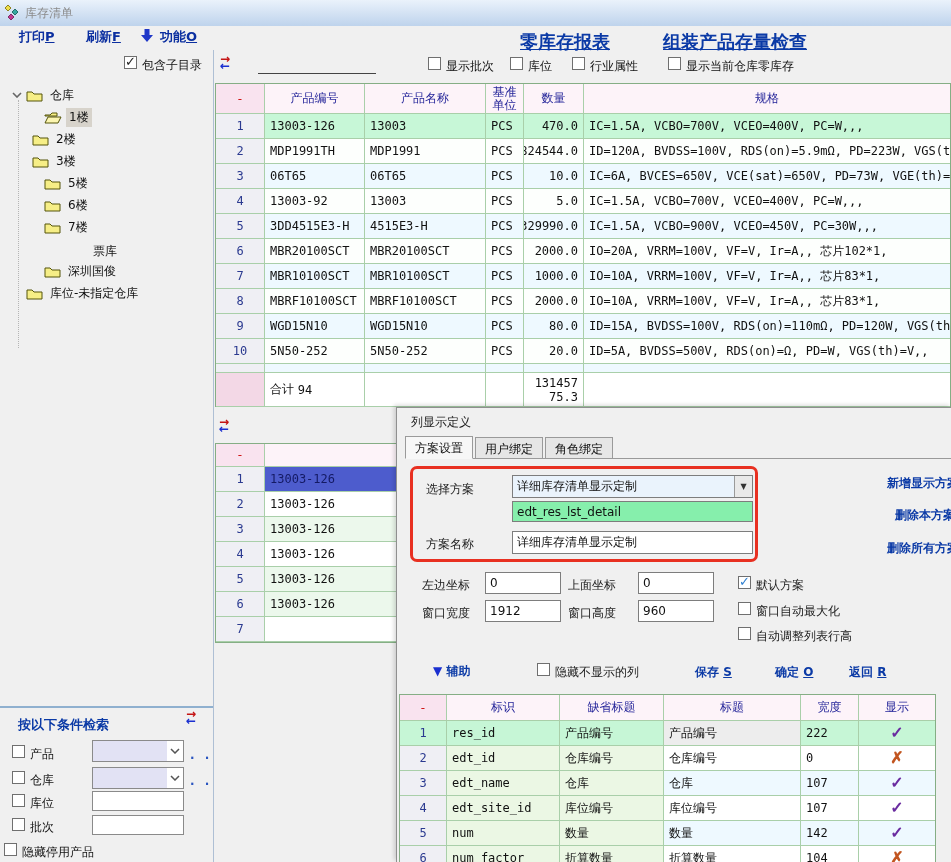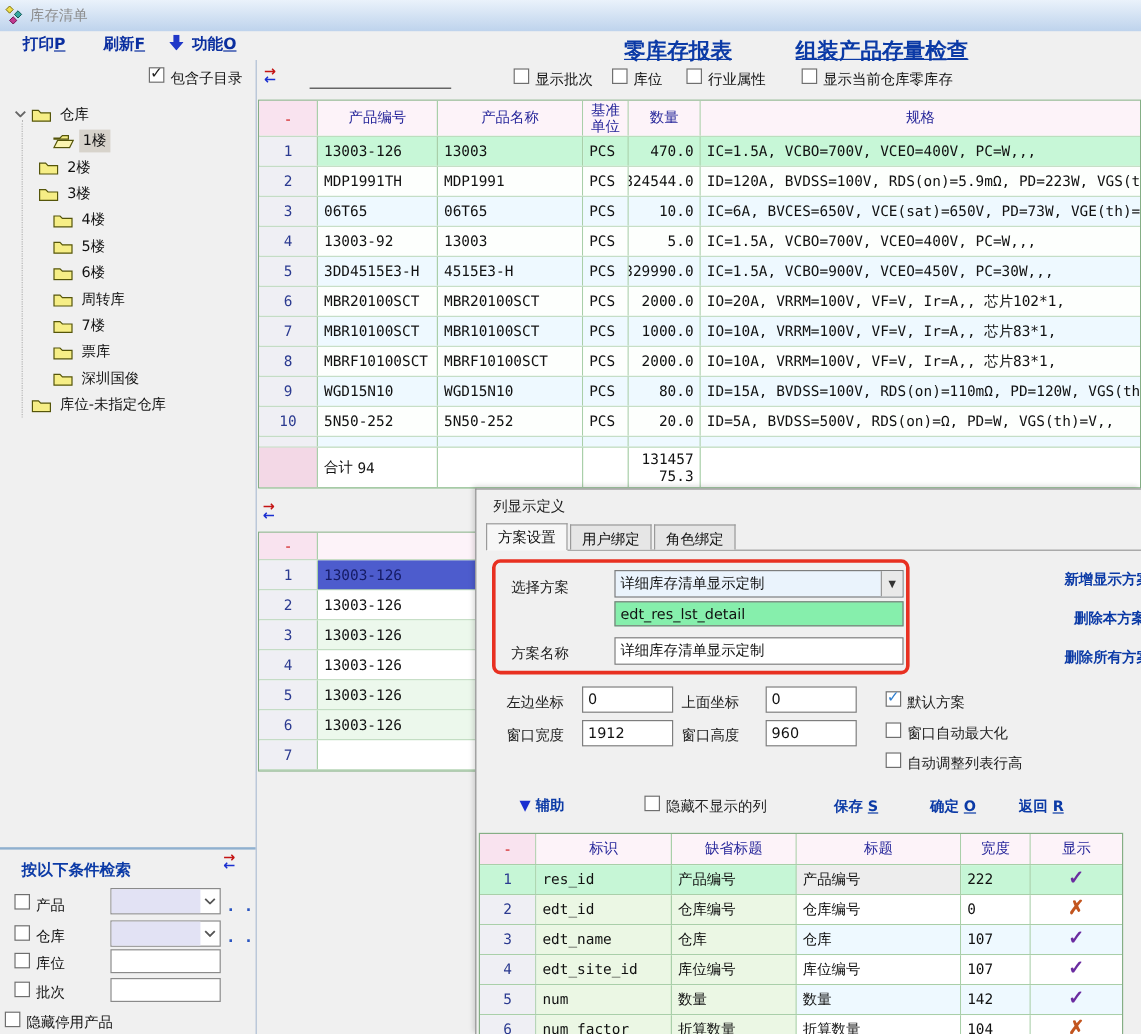--- a/index.html
+++ b/index.html
@@ -195,47 +195,35 @@
     <div class="trow" style="padding-left:32px;">
       <svg width="17" height="13">
           <path d="M1 3 h5 l2 2 h8 v7 h-15 z" fill="#f6ee86" stroke="#55550a"></path>
         </svg>
       <span class="tlabel">3楼</span>
     </div>
     <div class="trow" style="padding-left:44px;">
       <svg width="17" height="13">
           <path d="M1 3 h5 l2 2 h8 v7 h-15 z" fill="#f6ee86" stroke="#55550a"></path>
         </svg>
-      <span class="tlabel">4楼</span>
+      <span class="tlabel">5楼</span>
     </div>
     <div class="trow" style="padding-left:44px;">
       <svg width="17" height="13">
           <path d="M1 3 h5 l2 2 h8 v7 h-15 z" fill="#f6ee86" stroke="#55550a"></path>
         </svg>
-      <span class="tlabel">5楼</span>
+      <span class="tlabel">6楼</span>
     </div>
     <div class="trow" style="padding-left:44px;">
       <svg width="17" height="13">
           <path d="M1 3 h5 l2 2 h8 v7 h-15 z" fill="#f6ee86" stroke="#55550a"></path>
         </svg>
-      <span class="tlabel">6楼</span>
-    </div>
-    <div class="trow" style="padding-left:44px;">
-      <svg width="17" height="13">
-          <path d="M1 3 h5 l2 2 h8 v7 h-15 z" fill="#f6ee86" stroke="#55550a"></path>
-        </svg>
-      <span class="tlabel">周转库</span>
-    </div>
-    <div class="trow" style="padding-left:44px;">
-      <svg width="17" height="13">
-          <path d="M1 3 h5 l2 2 h8 v7 h-15 z" fill="#f6ee86" stroke="#55550a"></path>
-        </svg>
       <span class="tlabel">7楼</span>
     </div>
-    <div class="trow" style="padding-left:44px;">
+    <div class="trow" style="flex-direction:column;">
       <svg width="17" height="13">
           <path d="M1 3 h5 l2 2 h8 v7 h-15 z" fill="#f6ee86" stroke="#55550a"></path>
         </svg>
       <span class="tlabel">票库</span>
     </div>
     <div class="trow" style="padding-left:44px;">
       <svg width="17" height="13">
           <path d="M1 3 h5 l2 2 h8 v7 h-15 z" fill="#f6ee86" stroke="#55550a"></path>
         </svg>
       <span class="tlabel">深圳国俊</span>

